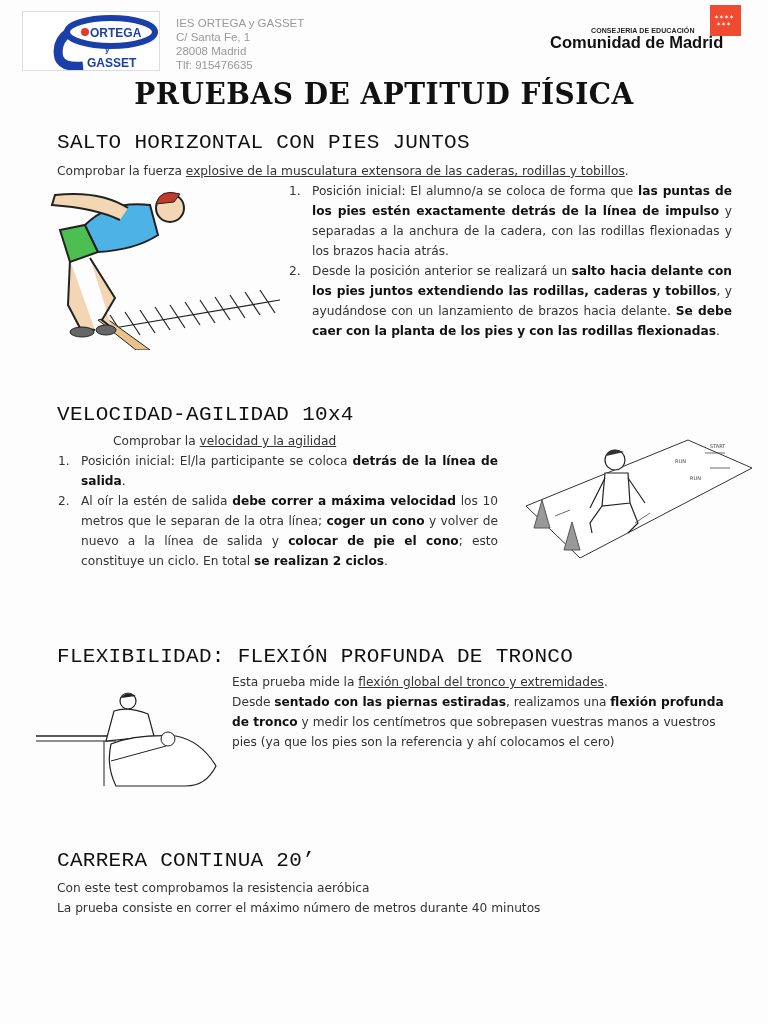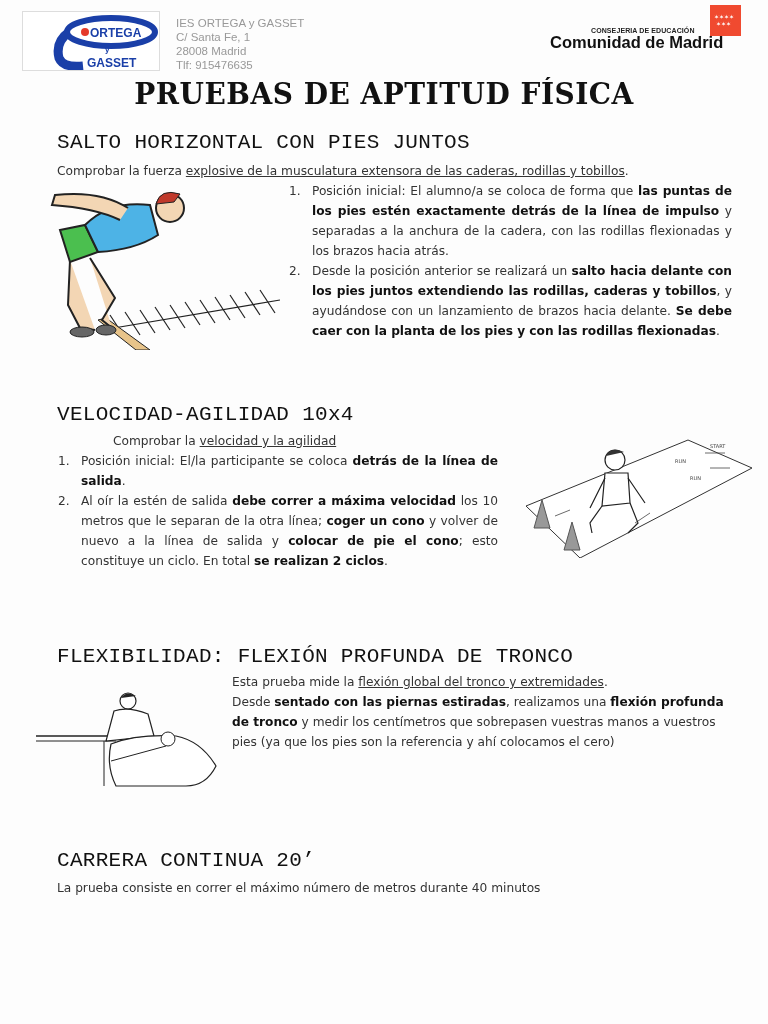--- a/index.html
+++ b/index.html
@@ -158,14 +158,15 @@
     <line x1="75" y1="75" x2="130" y2="60" stroke="#222"></line>
   </svg>
 </div>
 <div class="abs txt" style="left:232px; top:672px; width:500px;">
   <div><span>Esta prueba mide la </span><span class="u">flexión global del tronco y extremidades</span><span>.</span></div>
   <div><span>Desde </span><b>sentado con las piernas estiradas</b><span>, realizamos una </span><b>flexión profunda de tronco</b><span> y medir los centímetros que sobrepasen vuestras manos a vuestros pies (ya que los pies son la referencia y ahí colocamos el cero)</span></div>
 </div>
 
 <div class="abs h2" style="left:57px; top:849px;">CARRERA CONTINUA 20’</div>
 <div class="abs txt" style="left:57px; top:878px; width:690px;">
+  <div>Con este test comprobamos la resistencia aeróbica</div>
   <div>La prueba consiste en correr el máximo número de metros durante 40 minutos</div>
 </div>
 
 </body></html>

